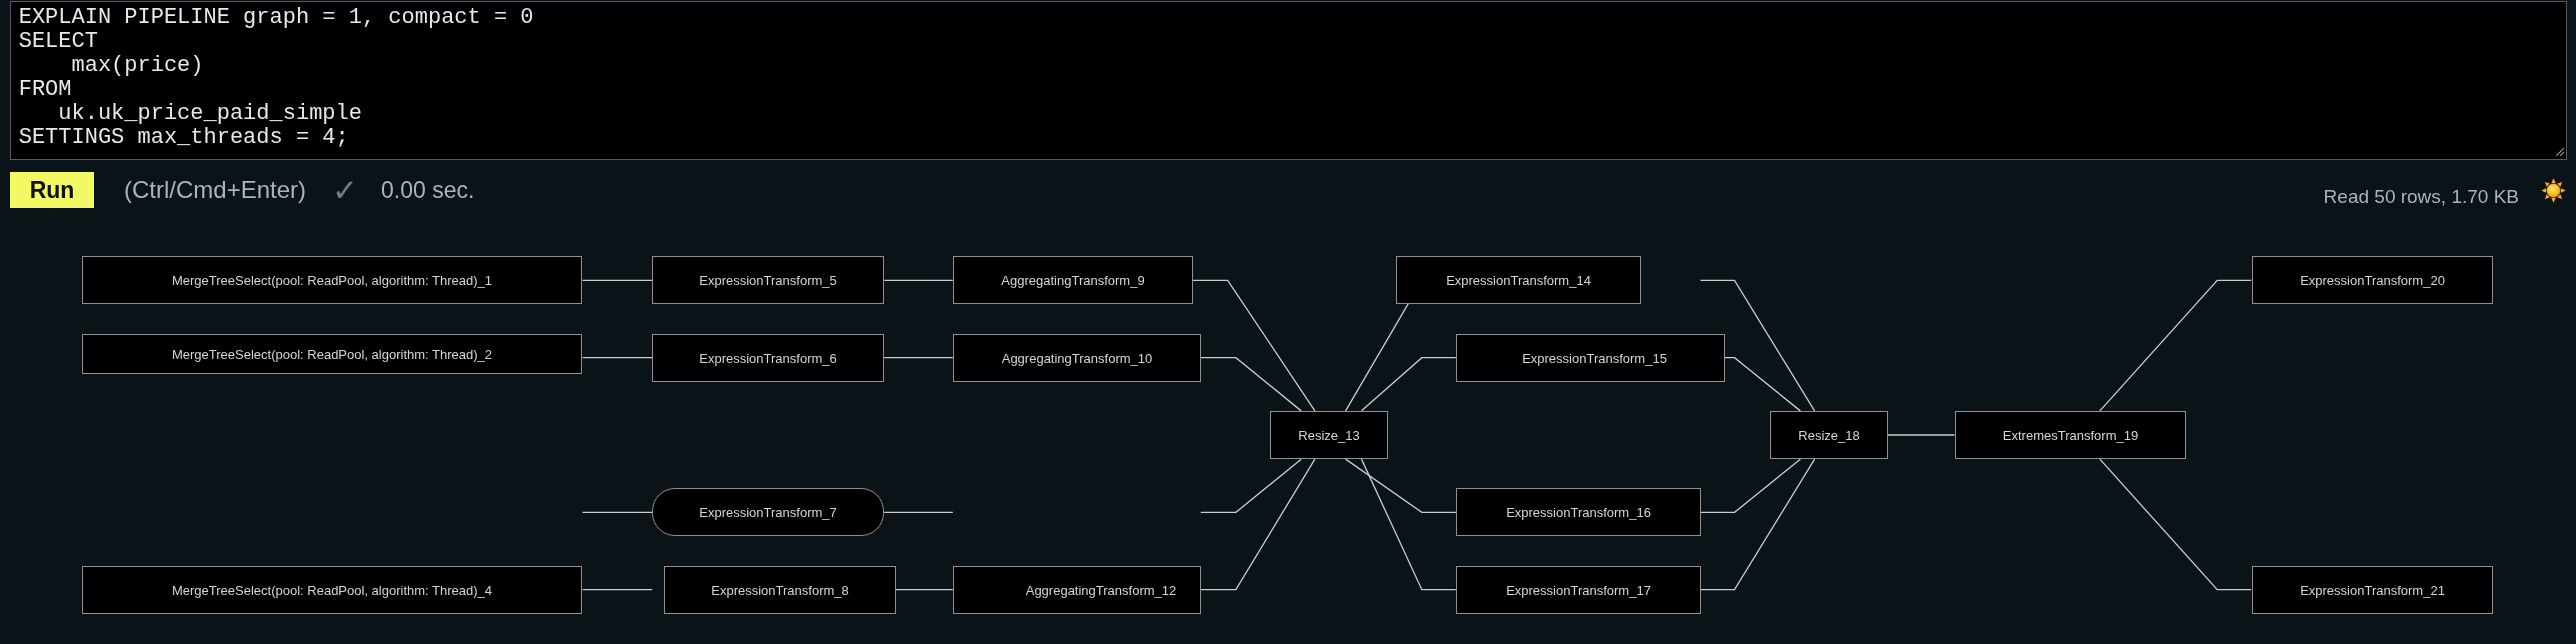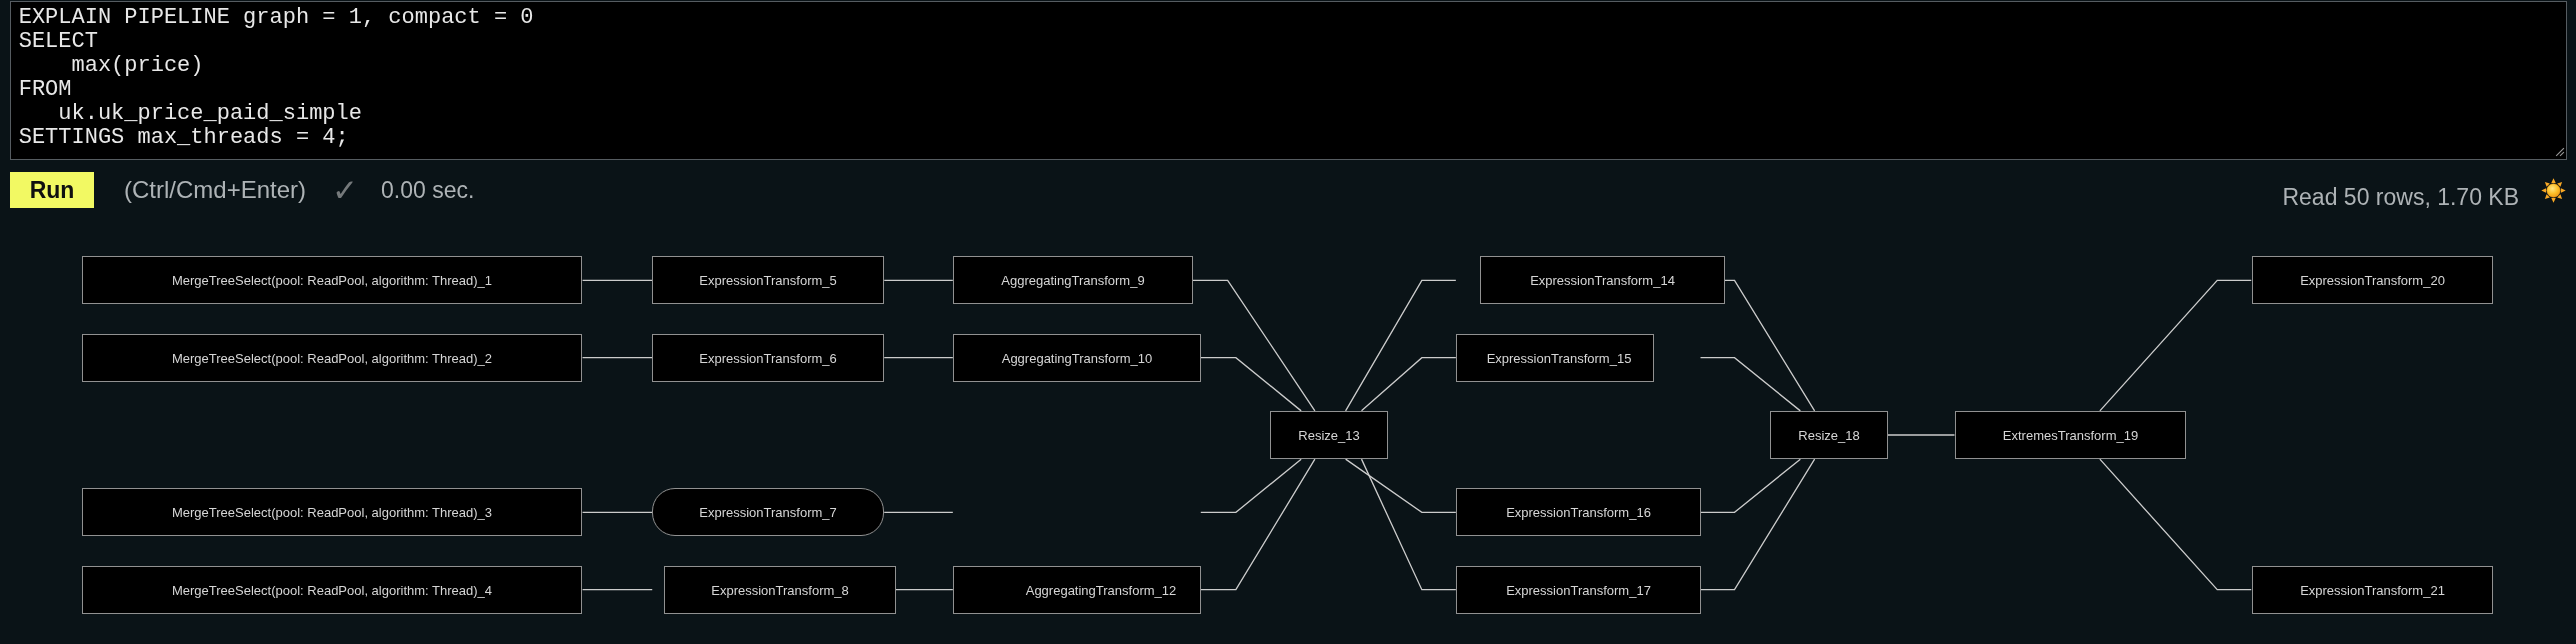--- a/index.html
+++ b/index.html
@@ -22,21 +22,21 @@
   
   .toolbar{position:absolute;left:0;top:172px;width:2576px;height:36px;
     display:flex;align-items:center;}
   .run-btn{margin-left:10px;width:84px;height:36px;background:var(--run-bg);
     color:var(--run-text);font-family:"Liberation Sans",sans-serif;
     font-size:23px;font-weight:bold;border:none;cursor:pointer;}
   .hint{margin-left:30px;color:var(--muted-text);font-size:24px;}
   .check{margin-left:26px;color:var(--check-color);font-size:31px;line-height:1;}
   .elapsed{margin-left:23px;color:var(--muted-text);font-size:23px;}
   .flex-spacer{flex:1;}
-  .stats{color:var(--muted-text);font-size:23px;margin-top:14px;}
+  .stats{color:var(--muted-text);font-size:19px;margin-top:14px;}
   .sun{margin-left:22px;margin-right:10px;width:25px;height:25px;cursor:pointer;}
   
   .graph{position:absolute;left:0;top:0;width:2576px;height:644px;}
   .graph svg.edges{position:absolute;left:0;top:0;}
   .graph polyline{fill:none;stroke:var(--edge);stroke-width:2.4px;}
   .node{position:absolute;height:48px;background:var(--node-bg);
     border:1.4px solid var(--node-border);color:var(--node-text);
     font-size:13px;display:flex;align-items:center;justify-content:center;
     white-space:nowrap;}
 </style>
@@ -63,33 +63,32 @@
       <polyline points="2481,837 2591,1075 2653,1075"></polyline>
       <polyline points="3099,511 3161,511 3307,749"></polyline>
       <polyline points="3099,652 3161,652 3281,749"></polyline>
       <polyline points="3099,934 3161,934 3281,837"></polyline>
       <polyline points="3099,1075 3161,1075 3307,837"></polyline>
       <polyline points="3440,793 3562,793"></polyline>
       <polyline points="3827,749 4041,511 4103,511"></polyline>
       <polyline points="3827,837 4041,1075 4103,1075"></polyline>
     </svg>
 <div class="node" style="left: 82px; top: 256px; width: 500px; height: 48px;">MergeTreeSelect(pool: ReadPool, algorithm: Thread)_1</div>
-    <div class="node" style="left: 82px; top: 334px; width: 500px; height: 48px;">MergeTreeSelect(pool: ReadPool, algorithm: Thread)_2</div>
-    <div class="node" style="left: 82px; top: 488px; width: 500px; height: 48px;">MergeTreeSelect(pool: ReadPool, algorithm: Thread)_3</div>
+    <div class="node" style="left: 82px; top: 334px; width: 500px; height: 40px;">MergeTreeSelect(pool: ReadPool, algorithm: Thread)_2</div>
     <div class="node" style="left: 82px; top: 566px; width: 500px; height: 48px;">MergeTreeSelect(pool: ReadPool, algorithm: Thread)_4</div>
     <div class="node" style="left: 652px; top: 256px; width: 232px; height: 48px;">ExpressionTransform_5</div>
     <div class="node" style="left: 652px; top: 334px; width: 232px; height: 48px;">ExpressionTransform_6</div>
     <div class="node" style="left: 652px; top: 488px; width: 232px; height: 48px; border-radius: 23px;">ExpressionTransform_7</div>
     <div class="node" style="left: 664px; top: 566px; width: 232px; height: 48px;">ExpressionTransform_8</div>
     <div class="node" style="left: 953px; top: 256px; width: 240px; height: 48px;">AggregatingTransform_9</div>
     <div class="node" style="left: 953px; top: 334px; width: 248px; height: 48px;">AggregatingTransform_10</div>
     <div class="node" style="left: 953px; top: 566px; width: 248px; height: 48px; padding-left: 48px;">AggregatingTransform_12</div>
     <div class="node" style="left: 1270px; top: 411px; width: 118px; height: 48px;">Resize_13</div>
-    <div class="node" style="left: 1480px; top: 256px; width: 245px; height: 48px;">ExpressionTransform_14</div>
-    <div class="node" style="left: 1456px; top: 334px; width: 198px; height: 48px; padding-left: 8px;">ExpressionTransform_15</div>
+    <div class="node" style="left: 1396px; top: 256px; width: 245px; height: 48px;">ExpressionTransform_14</div>
+    <div class="node" style="left: 1456px; top: 334px; width: 269px; height: 48px; padding-left: 8px;">ExpressionTransform_15</div>
     <div class="node" style="left: 1456px; top: 488px; width: 245px; height: 48px;">ExpressionTransform_16</div>
     <div class="node" style="left: 1456px; top: 566px; width: 245px; height: 48px;">ExpressionTransform_17</div>
     <div class="node" style="left: 1770px; top: 411px; width: 118px; height: 48px;">Resize_18</div>
     <div class="node" style="left: 1955px; top: 411px; width: 231px; height: 48px; text-align: center;">ExtremesTransform_19</div>
     <div class="node" style="left: 2252px; top: 256px; width: 241px; height: 48px;">ExpressionTransform_20</div>
     <div class="node" style="left: 2252px; top: 566px; width: 241px; height: 48px;">ExpressionTransform_21</div>
   </div>
 
 <textarea class="editor" spellcheck="false" wrap="off" style="">EXPLAIN PIPELINE graph = 1, compact = 0
 SELECT

